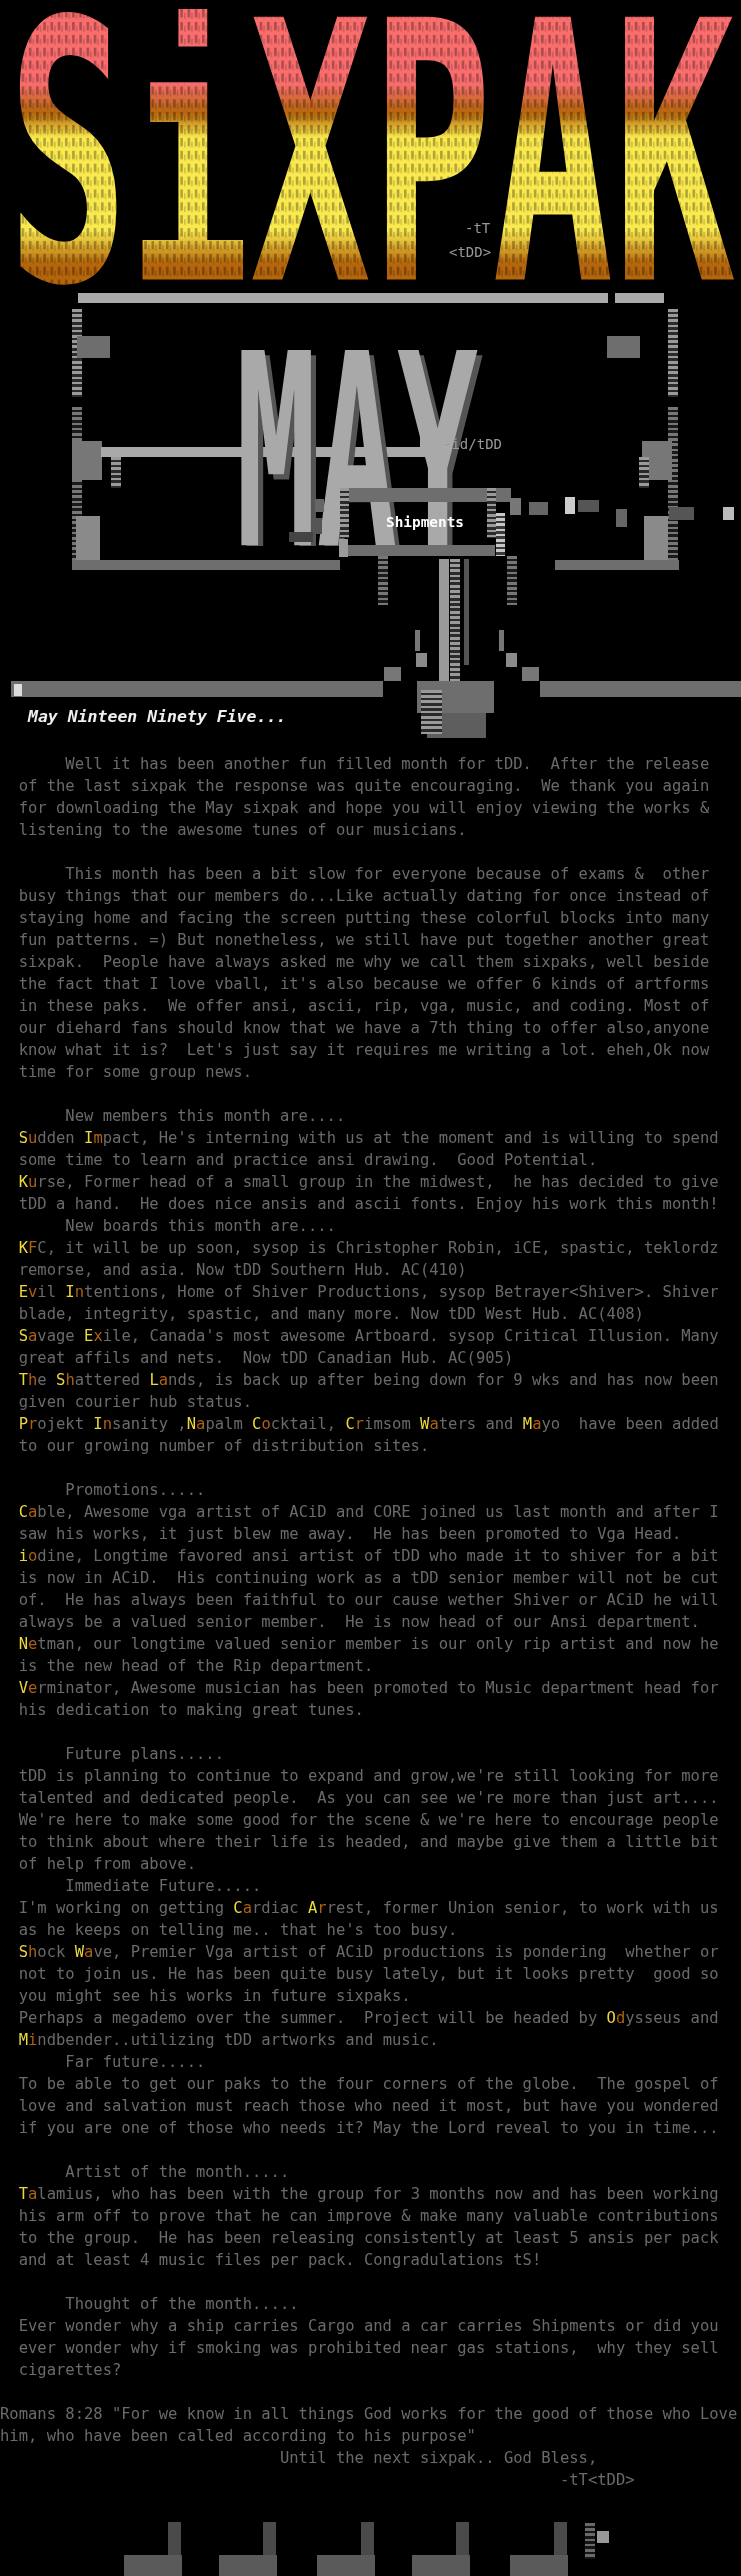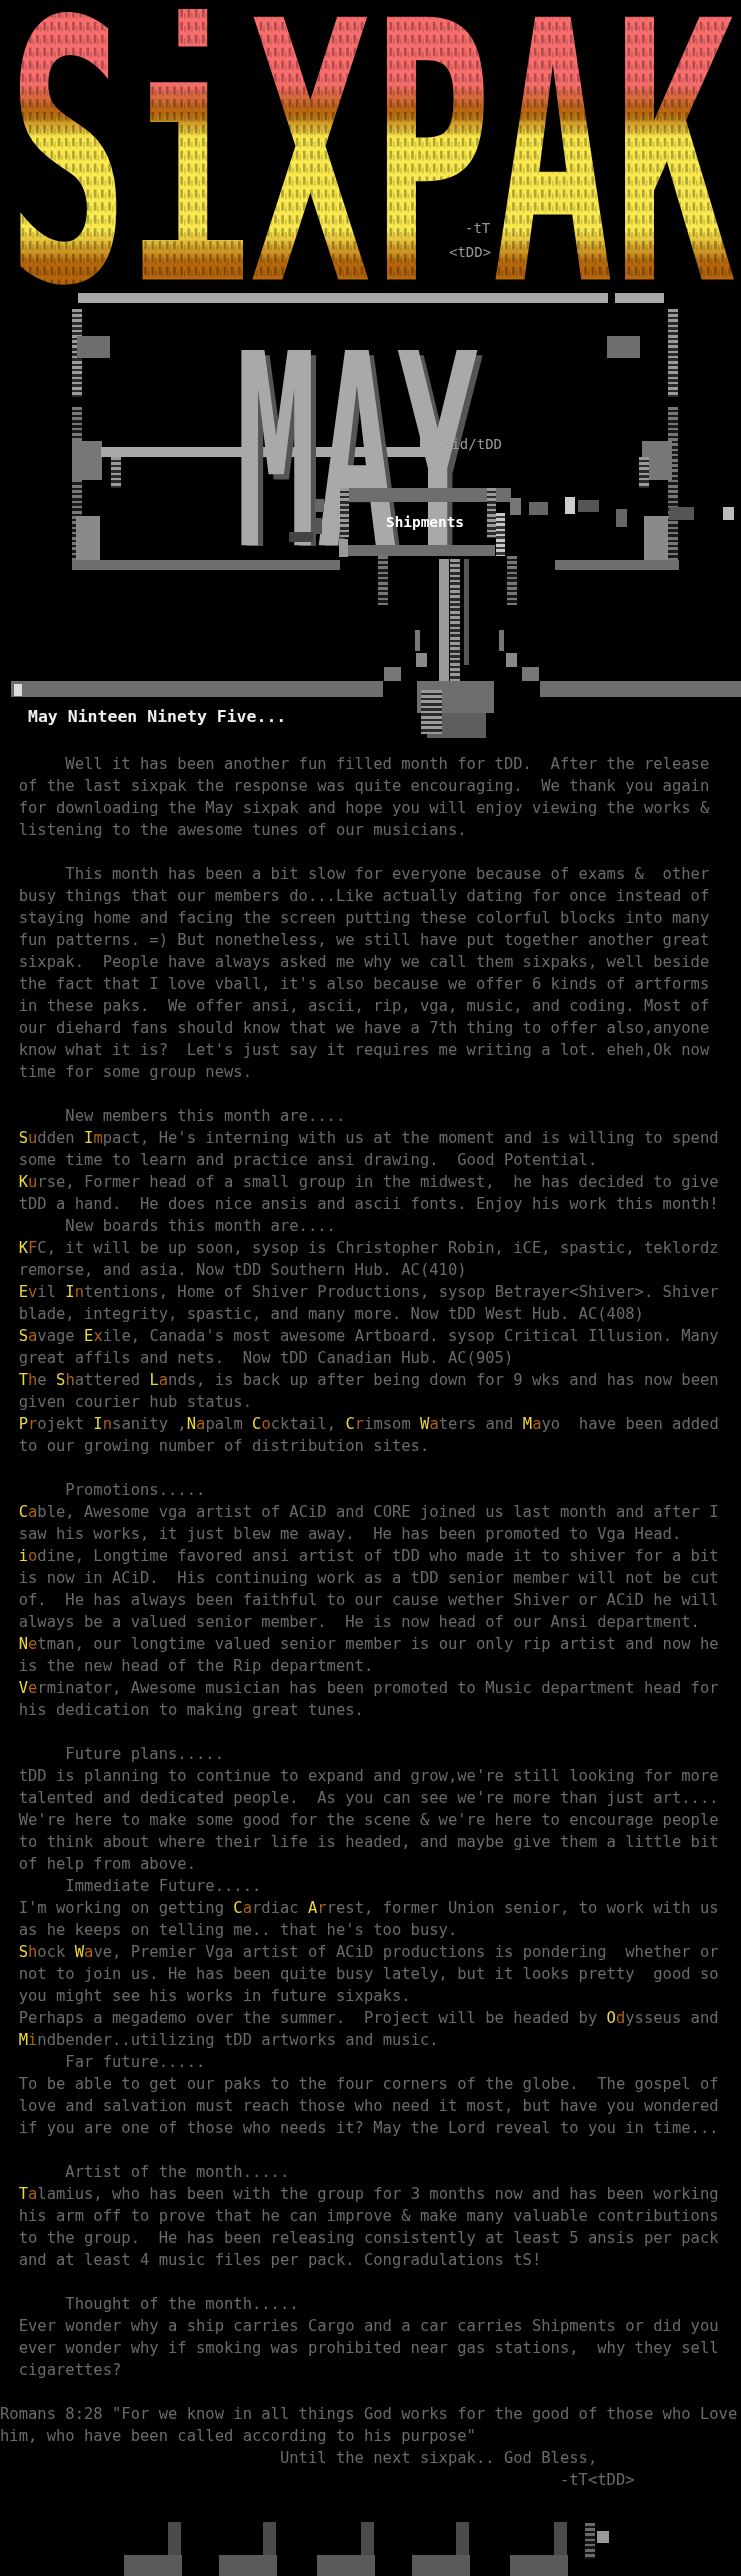--- a/index.html
+++ b/index.html
@@ -5,21 +5,21 @@
   html,body{margin:0;padding:0;background:#000;}
   #canvas{position:relative;width:742px;height:2893px;background:#000;overflow:hidden;
           font-family:"DejaVu Sans Mono",monospace;}
   .abs{position:absolute;}
   .blk{position:absolute;}
   .stip{background:repeating-linear-gradient(180deg,#9a9a9a 0 2.6px,#2a2a2a 2.6px 5.2px);}
   .stip2{background:repeating-linear-gradient(180deg,#777 0 2.6px,#1a1a1a 2.6px 5.2px);}
   .stipD{background:repeating-linear-gradient(180deg,#6a6a6a 0 2.6px,#151515 2.6px 5.2px);}
   .checker{background:repeating-linear-gradient(180deg,#c8c8c8 0 2.6px,#3a3a3a 2.6px 5.2px);}
   .credit{color:#999;font-size:14px;line-height:14px;white-space:pre;}
-  #heading{left:28px;top:707px;color:#efefef;font-size:16.5px;font-weight:bold;white-space:pre;}
+  #heading{left:28px;top:707px;color:#efefef;font-size:16.5px;font-weight:bold;white-space:pre;font-style:italic;}
   #body-text{left:0;top:753px;width:742px;font-size:15.5px;line-height:22px;white-space:pre;}
   #body-text .line{height:22px;}
   .c-g{color:#6a6a6a;}
   .c-y{color:#ecd93c;}
   .c-o{color:#ad5f12;}
   #nl-label{left:340px;top:514px;width:170px;text-align:center;color:#fff;
             font-size:14.4px;font-weight:bold;}
 </style>
 </head>
 <body>

